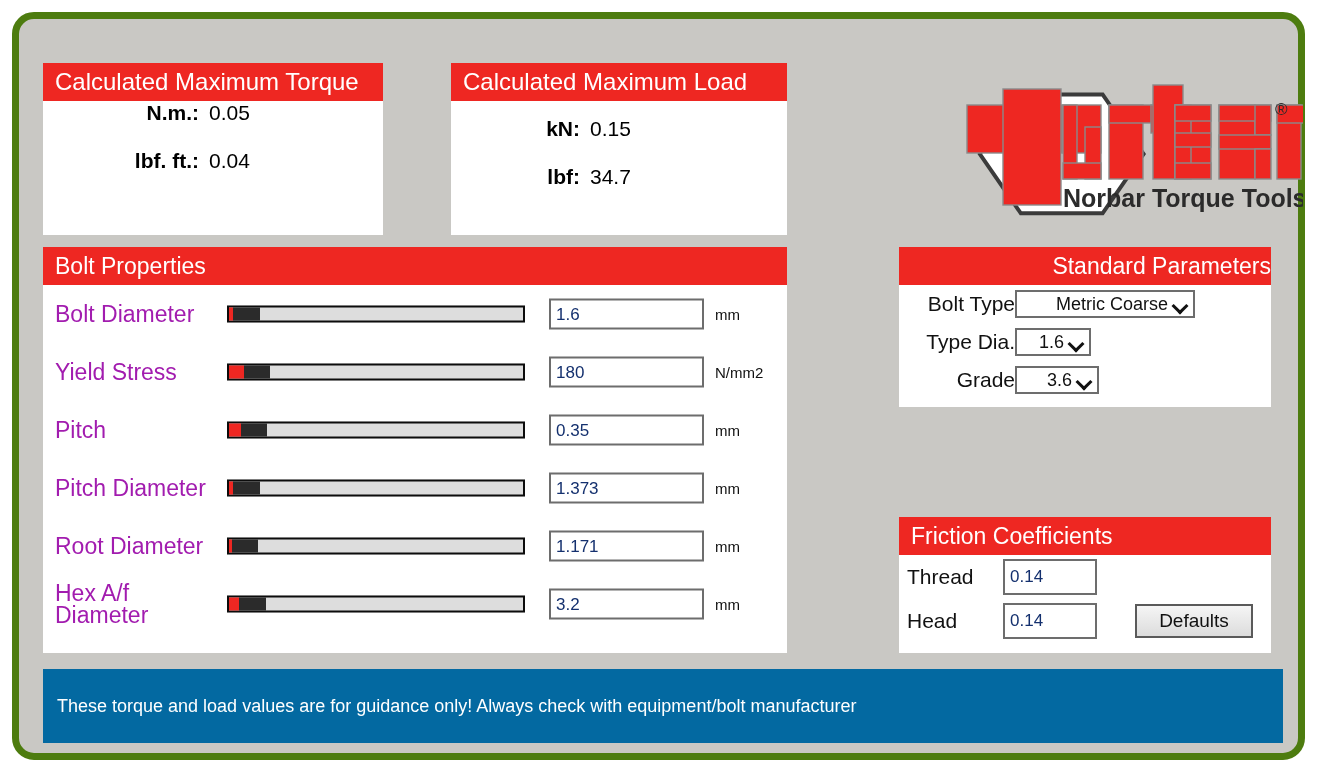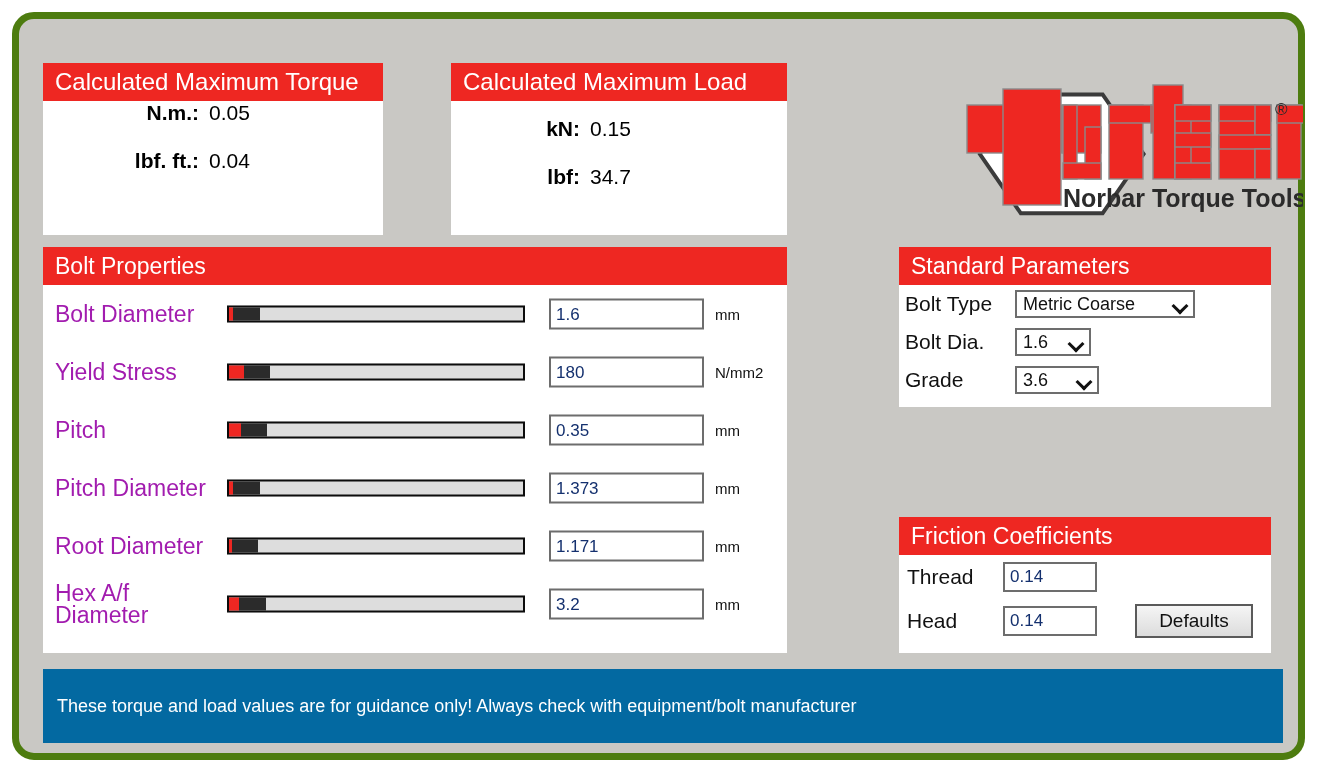--- a/index.html
+++ b/index.html
@@ -121,21 +121,21 @@
   }
   .prop-unit {
     position: absolute;
     left: 672px; top: 50%;
     transform: translateY(-50%);
     font-size: 15px;
     color: #111;
   }
 
   
-  #panel-std { left: 880px; top: 228px; width: 372px; height: 160px; }
+  #panel-std { left: 880px; top: 228px; width: 372px; height: 160px; text-align: right; }
   .std-row {
     display: flex;
     align-items: center;
     height: 38px;
     padding-left: 6px;
   }
   .std-label {
     font-size: 21px;
     color: #111;
     white-space: nowrap;
@@ -174,21 +174,21 @@
     align-items: center;
     height: 44px;
     padding-left: 8px;
   }
   .fric-label {
     font-size: 21px;
     color: #111;
     width: 96px;
   }
   .fric-input {
-    width: 94px; height: 30px;
+    width: 94px; height: 36px;
     border: 2px solid #6d6d6d;
     background: #ffffff;
     font-family: "Liberation Sans", sans-serif;
     font-size: 17px;
     color: #14306e;
     padding: 0 5px;
     line-height: 26px;
   }
   .defaults-btn {
     margin-left: 38px;
@@ -350,21 +350,21 @@
     <div class="panel-head">Standard Parameters</div>
     <div class="panel-body">
       <div class="std-row">
         <span class="std-label" style="width:110px">Bolt Type</span>
         <span class="fake-select" style="min-width:180px">
           <span style="flex:1">Metric Coarse</span>
           <span class="chev"></span>
         </span>
       </div>
       <div class="std-row">
-        <span class="std-label" style="width:110px">Bolt Dia.</span>
+        <span class="std-label" style="width:110px">Type Dia.</span>
         <span class="fake-select" style="min-width:76px">
           <span style="flex:1">1.6</span>
           <span class="chev"></span>
         </span>
       </div>
       <div class="std-row">
         <span class="std-label" style="width:110px">Grade</span>
         <span class="fake-select" style="min-width:84px">
           <span style="flex:1">3.6</span>
           <span class="chev"></span>

